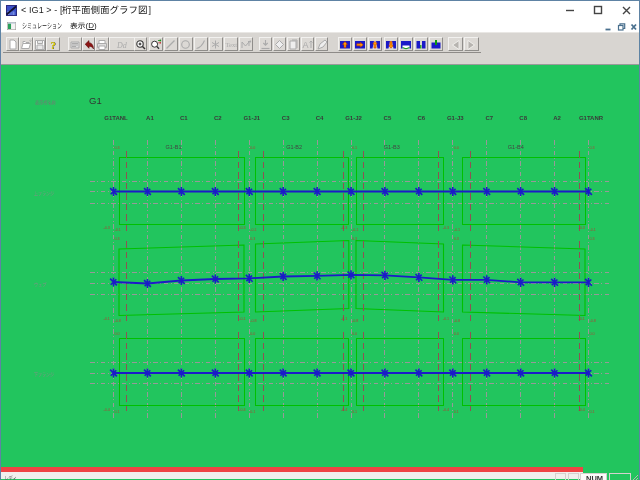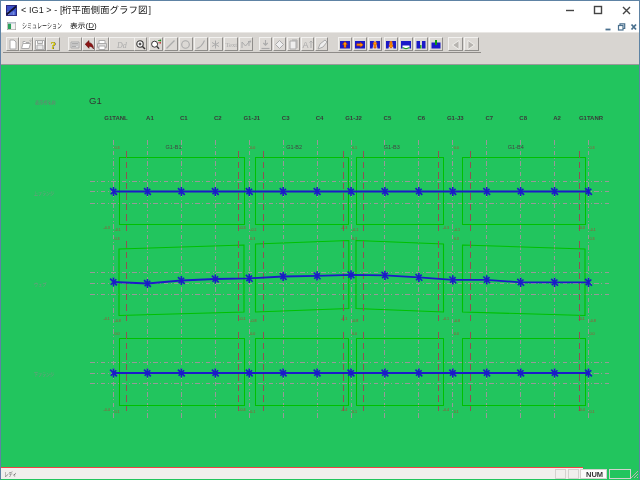--- a/index.html
+++ b/index.html
@@ -357,21 +357,21 @@
         <path d="M427 55V837H51V912H950V837H506V439H881V364H506V55Z M1861 215 1800 176C1781 181 1762 181 1747 181C1701 181 1302 181 1245 181C1212 181 1173 178 1145 175V263C1171 262 1205 260 1245 260C1302 260 1698 260 1756 260C1742 356 1696 495 1625 586C1541 693 1429 778 1235 827L1303 902C1487 844 1606 751 1697 634C1776 531 1824 370 1846 265C1850 246 1854 229 1861 215Z M2231 135V218C2258 216 2290 215 2321 215C2376 215 2657 215 2713 215C2747 215 2781 216 2805 218V135C2781 139 2746 140 2714 140C2655 140 2375 140 2321 140C2289 140 2257 139 2231 135ZM2878 399 2821 363C2810 369 2789 371 2766 371C2715 371 2289 371 2239 371C2212 371 2178 369 2141 365V449C2177 447 2215 446 2239 446C2299 446 2721 446 2770 446C2752 518 2712 603 2651 667C2566 757 2441 821 2299 850L2361 921C2488 886 2614 827 2719 712C2793 631 2838 527 2865 428C2867 421 2873 408 2878 399Z M3227 147 3170 208C3244 258 3369 365 3419 417L3482 354C3426 298 3298 194 3227 147ZM3141 817 3194 899C3360 868 3487 807 3587 744C3738 649 3855 513 3923 388L3875 303C3817 426 3695 574 3541 671C3446 730 3316 791 3141 817Z M4716 134 4661 157C4694 203 4727 263 4752 315L4809 289C4786 242 4741 170 4716 134ZM4847 86 4791 110C4825 155 4859 212 4886 265L4943 239C4918 193 4874 121 4847 86ZM4289 119 4244 186C4302 220 4411 292 4459 329L4506 260C4463 229 4348 152 4289 119ZM4139 834 4185 915C4278 896 4416 850 4516 791C4676 697 4814 568 4901 434L4853 351C4772 492 4640 623 4474 718C4373 775 4248 815 4139 834ZM4138 344 4093 412C4154 443 4262 513 4312 549L4357 479C4314 448 4197 376 4138 344Z" fill="#8a8a8a"></path>
       </svg>
  <svg style="position:absolute;left:33px;top:218px" width="12.5" height="5.2" viewBox="0 0 3000 1000" preserveAspectRatio="none">
         <path d="M882 273 828 239C815 244 796 247 759 247H535V154C535 133 536 110 541 79H445C449 110 450 133 450 154V247H229C194 247 165 246 136 243C139 265 139 299 139 320C139 355 139 464 139 496C139 515 138 542 136 560H223C220 544 219 518 219 500C219 470 219 363 219 321H778C769 407 737 528 683 613C622 708 512 782 412 814C380 826 342 837 308 842L373 917C556 867 694 765 769 634C825 538 854 413 867 333C871 314 877 288 882 273Z M1155 803V887C1179 885 1205 884 1227 884H1780C1796 884 1827 885 1847 887V803C1827 806 1804 808 1780 808H1538V440H1733C1756 440 1782 441 1804 443V363C1783 365 1758 367 1733 367H1273C1257 367 1225 366 1204 363V443C1225 441 1257 440 1273 440H1457V808H1227C1204 808 1178 806 1155 803Z M2884 23 2829 46C2856 81 2889 138 2911 179L2966 155C2945 117 2909 57 2884 23ZM2846 229 2797 198 2835 181C2815 143 2779 83 2756 49L2701 72C2724 104 2753 153 2774 192C2758 195 2744 195 2731 195C2686 195 2287 195 2230 195C2197 195 2157 192 2130 188V277C2155 276 2190 274 2229 274C2287 274 2683 274 2741 274C2727 370 2681 509 2610 600C2526 707 2414 792 2220 840L2288 915C2471 858 2590 765 2682 648C2761 545 2809 384 2831 279C2835 259 2839 243 2846 229Z" fill="#8a8a8a"></path>
       </svg>
  <svg style="position:absolute;left:33px;top:308px" width="20" height="5.2" viewBox="0 0 5000 1000" preserveAspectRatio="none">
         <path d="M55 114V189H441V959H520V429C635 491 769 574 839 630L892 562C812 501 653 411 534 353L520 369V189H946V114Z M1861 215 1800 176C1781 181 1762 181 1747 181C1701 181 1302 181 1245 181C1212 181 1173 178 1145 175V263C1171 262 1205 260 1245 260C1302 260 1698 260 1756 260C1742 356 1696 495 1625 586C1541 693 1429 778 1235 827L1303 902C1487 844 1606 751 1697 634C1776 531 1824 370 1846 265C1850 246 1854 229 1861 215Z M2231 135V218C2258 216 2290 215 2321 215C2376 215 2657 215 2713 215C2747 215 2781 216 2805 218V135C2781 139 2746 140 2714 140C2655 140 2375 140 2321 140C2289 140 2257 139 2231 135ZM2878 399 2821 363C2810 369 2789 371 2766 371C2715 371 2289 371 2239 371C2212 371 2178 369 2141 365V449C2177 447 2215 446 2239 446C2299 446 2721 446 2770 446C2752 518 2712 603 2651 667C2566 757 2441 821 2299 850L2361 921C2488 886 2614 827 2719 712C2793 631 2838 527 2865 428C2867 421 2873 408 2878 399Z M3227 147 3170 208C3244 258 3369 365 3419 417L3482 354C3426 298 3298 194 3227 147ZM3141 817 3194 899C3360 868 3487 807 3587 744C3738 649 3855 513 3923 388L3875 303C3817 426 3695 574 3541 671C3446 730 3316 791 3141 817Z M4716 134 4661 157C4694 203 4727 263 4752 315L4809 289C4786 242 4741 170 4716 134ZM4847 86 4791 110C4825 155 4859 212 4886 265L4943 239C4918 193 4874 121 4847 86ZM4289 119 4244 186C4302 220 4411 292 4459 329L4506 260C4463 229 4348 152 4289 119ZM4139 834 4185 915C4278 896 4416 850 4516 791C4676 697 4814 568 4901 434L4853 351C4772 492 4640 623 4474 718C4373 775 4248 815 4139 834ZM4138 344 4093 412C4154 443 4262 513 4312 549L4357 479C4314 448 4197 376 4138 344Z" fill="#8a8a8a"></path>
       </svg>
 </div>
 
-<div class="abs" style="left:0;top:466px;width:582px;height:11.5px;background:#f1efed;border-top:1px solid #ef4444">
+<div class="abs" style="left:0;top:466px;width:582px;height:11.5px;background:#f1efed;border-top:5px solid #ef4444">
  <svg style="position:absolute;left:2.5px;top:2.5px" width="13" height="6.5" viewBox="0 0 3000 1000" preserveAspectRatio="none">
         <path d="M222 848 280 898C296 888 311 883 322 880C571 808 777 684 907 523L862 453C738 614 506 746 315 794C315 743 315 322 315 227C315 198 318 161 322 136H223C227 156 232 201 232 227C232 322 232 737 232 799C232 819 229 832 222 848Z M1203 149V232C1229 230 1262 229 1295 229C1352 229 1585 229 1640 229C1669 229 1704 230 1733 232V149C1704 153 1669 155 1640 155C1585 155 1352 155 1294 155C1262 155 1232 152 1203 149ZM1785 68 1732 90C1759 128 1793 188 1813 229L1867 205C1847 164 1810 103 1785 68ZM1895 28 1842 50C1871 88 1903 144 1925 188L1979 164C1960 127 1921 64 1895 28ZM1085 400V483C1112 481 1141 481 1171 481H1471C1468 576 1457 660 1413 729C1374 792 1302 850 1224 882L1298 937C1383 893 1459 821 1495 755C1535 680 1551 589 1554 481H1826C1850 481 1882 482 1904 483V400C1880 404 1847 405 1826 405C1773 405 1229 405 1171 405C1140 405 1112 403 1085 400Z M2122 622 2160 696C2273 661 2389 609 2473 564V870C2473 901 2471 942 2469 958H2561C2557 942 2556 901 2556 870V514C2647 455 2732 382 2782 327L2720 267C2669 331 2577 413 2482 471C2401 521 2254 591 2122 622Z" fill="#555"></path>
       </svg>
  <div class="abs" style="left:554px;top:1px;width:11px;height:10px;border:1px solid #d4d1ce"></div>
  <div class="abs" style="left:566.5px;top:1px;width:11px;height:10px;border:1px solid #d4d1ce"></div>
  <div class="abs" style="left:579px;top:1px;width:27px;height:10px;border:1px solid #d4d1ce;background:#fbfbfa"></div>
  <span class="abs" style="left:585px;top:2px;font-size:7.5px;font-weight:bold;color:#333">NUM</span>
  <div class="abs" style="left:607.5px;top:1px;width:22px;height:10px;border:1px solid #d4d1ce"></div>
  <svg class="abs" style="left:630px;top:2px" width="8" height="9" viewBox="0 0 8 9">
         <path d="M7 1 0 8M7 4 3 8M7 7 6 8" stroke="#b9b6b2" stroke-width="1"></path>

